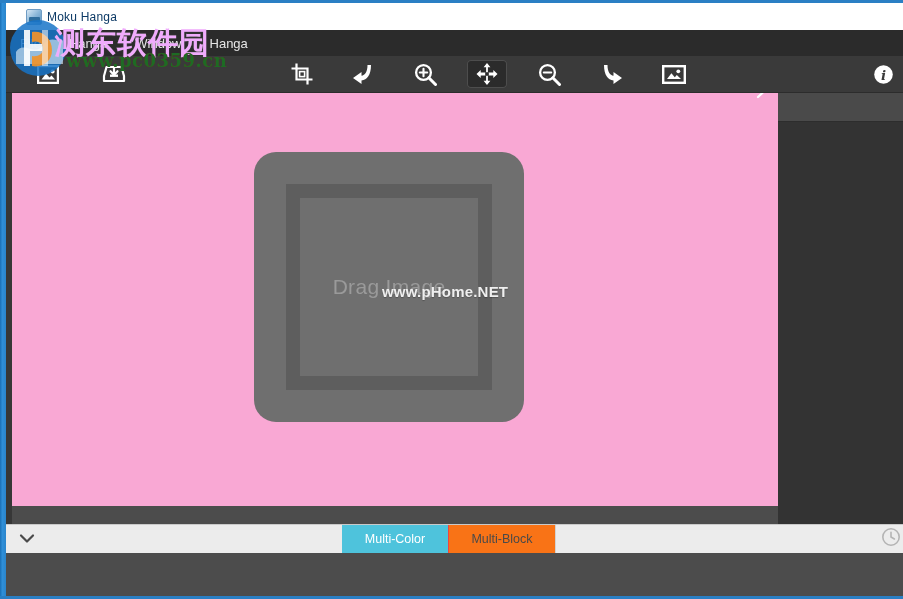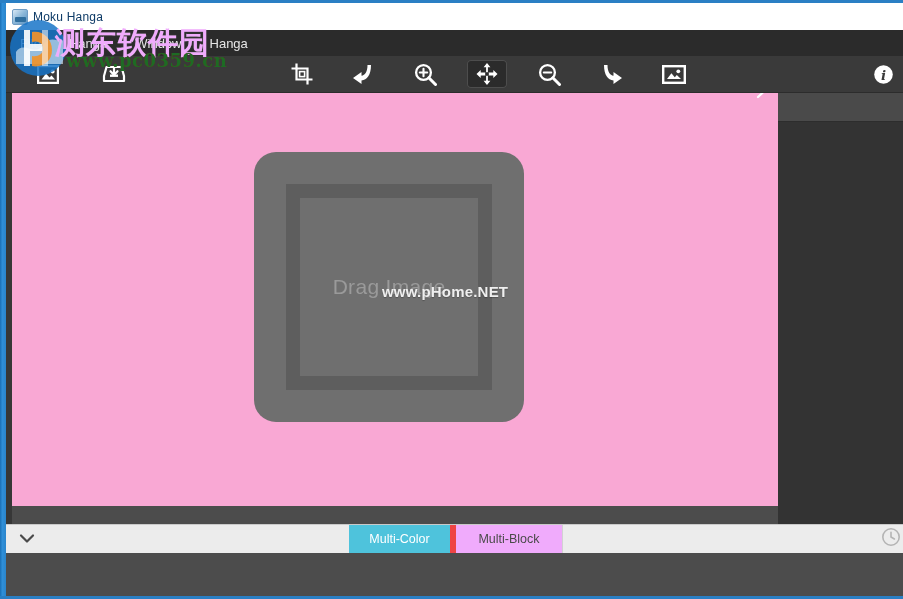--- a/index.html
+++ b/index.html
@@ -46,21 +46,21 @@
     z-index: 41;
   }
 
   .titlebar {
     position: absolute;
     left: 6px; top: 3px;
     width: 897px; height: 27px;
     background: #ffffff;
     display: flex;
     align-items: center;
-    padding-left: 6px;
+    padding-left: 20px;
     box-sizing: border-box;
     z-index: 20;
   }
   .title-icon {
     width: 16px; height: 16px;
     margin-right: 5px;
     border-radius: 2px;
     position: relative;
     background: linear-gradient(135deg, #d8e8f5 0%, #8bb7d8 50%, #5a92c2 100%);
     border: 1px solid #6f9cc4;
@@ -224,28 +224,27 @@
   .tabbar-spacer { flex: 0 0 294px; }
   .tab {
     width: 107px;
     display: flex;
     align-items: center;
     justify-content: center;
     font-size: 12.5px;
     color: #4a4a4a;
     border-right: 1px solid #d2d2d2;
     cursor: pointer;
-    background: #f0abfc;
+    background: #f97316;
     box-sizing: border-box;
   }
   .tab.active {
     background: #4ec3dc;
     color: #ffffff;
-    border-right: 6px solid #ef4444;
-    margin-left: 7px;
+    border-right: 1px solid #ef4444;
   }
   .tabbar-fill { flex: 1 1 auto; }
   .tabbar-right-icon {
     width: 22px;
     display: flex;
     align-items: center;
     justify-content: flex-start;
     overflow: hidden;
     cursor: pointer;
   }

